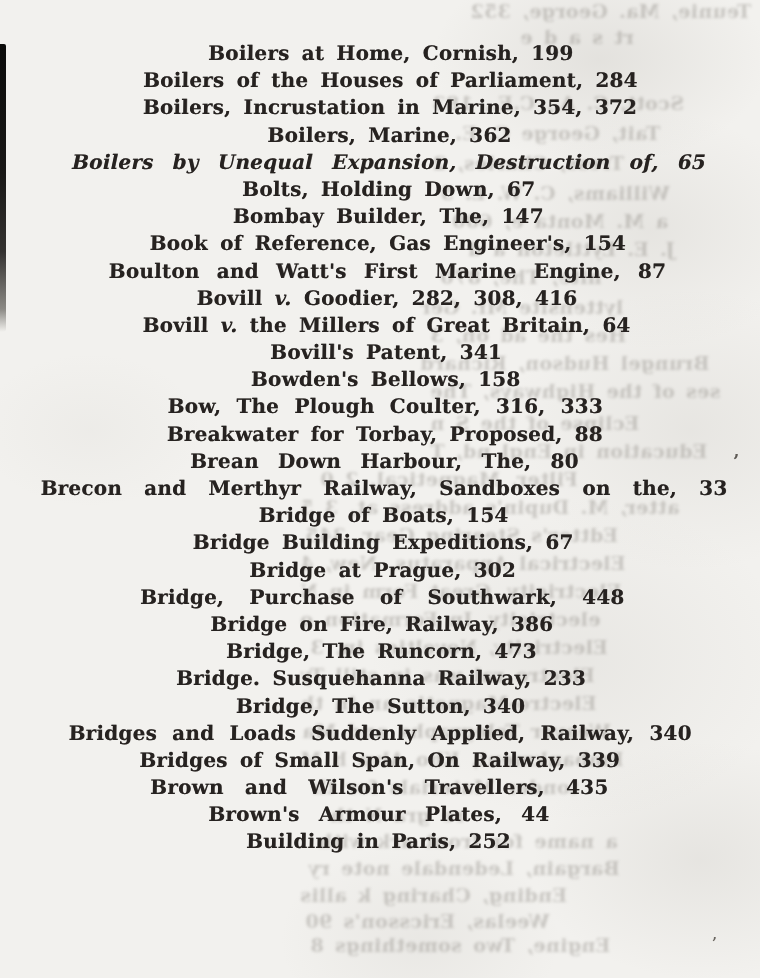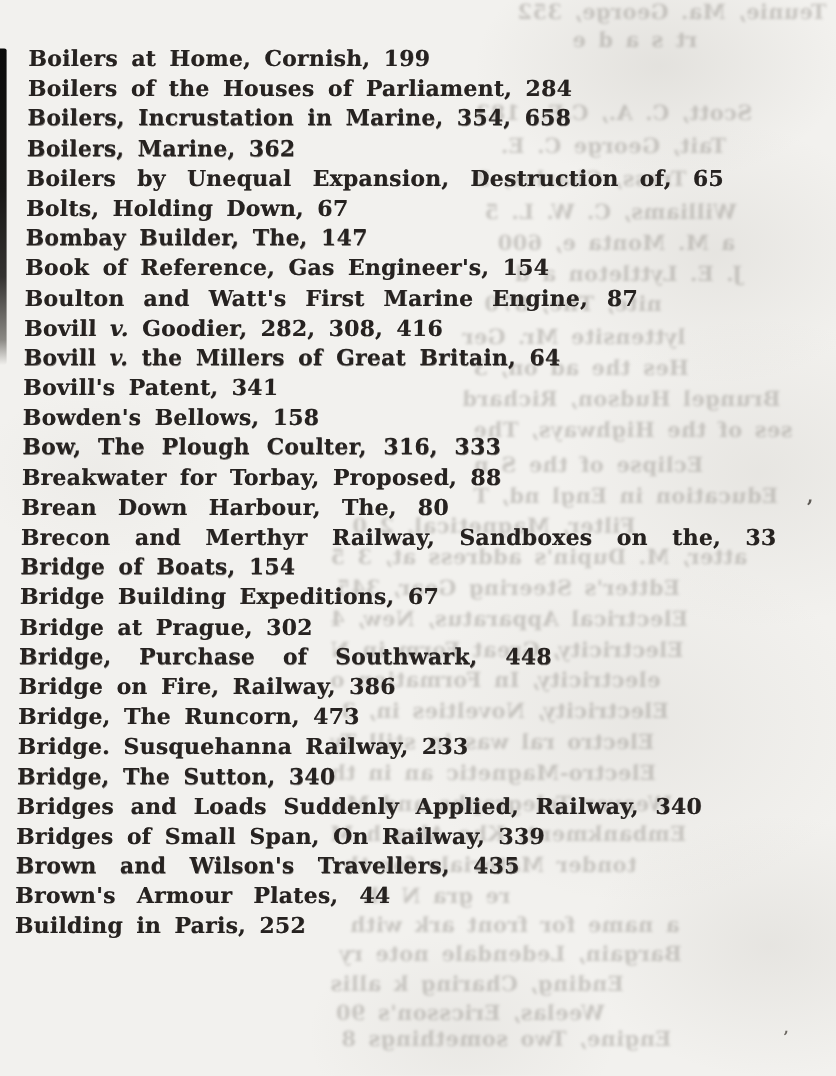--- a/index.html
+++ b/index.html
@@ -42,23 +42,24 @@
   
   .entries{
     position:absolute;left:26px;top:40px;z-index:3;width:730px;
     transform:skewX(-0.9deg);transform-origin:0 0;
   }
   .entry{
     height:27.2px;line-height:27.2px;white-space:nowrap;
     font-size:20px;font-weight:bold;letter-spacing:.2px;word-spacing:5px;
     color:var(--ink,#262220);
     text-shadow:.3px .3px .5px rgba(35,30,26,.55);
+    text-align:center;
   }
   .entry i{font-weight:bold;}
-  .entry:nth-child(5){word-spacing:12px;}
+  .entry:nth-child(5){word-spacing:12px;font-style:italic;}
   .entry:nth-child(9){word-spacing:10px;}
   .entry:nth-child(14){word-spacing:8px;}
   .entry:nth-child(16){word-spacing:12px;}
   .entry:nth-child(17){word-spacing:15px;}
   .entry:nth-child(21){word-spacing:18px;}
   .entry:nth-child(26){word-spacing:8px;}
   .entry:nth-child(28){word-spacing:14px;}
   .entry:nth-child(29){word-spacing:12px;}
 </style>
 </head>
@@ -100,21 +101,21 @@
       <div class="bleed-line" style="left: 300px; top: 884px;">Ending, Charing k allis</div>
       <div class="bleed-line" style="left: 305px; top: 910px;">Weelas, Ericsson's 90</div>
       <div class="bleed-line" style="left: 310px; top: 934px;">Engine, Two somethings 8</div>
     </div>
   <div class="edge-strip"></div>
   <div class="speck s1">’</div>
   <div class="speck s2">’</div>
   <div class="entries" id="entry-list">
       <div class="entry">Boilers at Home, Cornish, 199</div>
       <div class="entry">Boilers of the Houses of Parliament, 284</div>
-      <div class="entry">Boilers, Incrustation in Marine, 354, 658</div>
+      <div class="entry">Boilers, Incrustation in Marine, 354, 372</div>
       <div class="entry">Boilers, Marine, 362</div>
       <div class="entry">Boilers by Unequal Expansion, Destruction of, 65</div>
       <div class="entry">Bolts, Holding Down, 67</div>
       <div class="entry">Bombay Builder, The, 147</div>
       <div class="entry">Book of Reference, Gas Engineer's, 154</div>
       <div class="entry">Boulton and Watt's First Marine Engine, 87</div>
       <div class="entry">Bovill <i>v.</i> Goodier, 282, 308, 416</div>
       <div class="entry">Bovill <i>v.</i> the Millers of Great Britain, 64</div>
       <div class="entry">Bovill's Patent, 341</div>
       <div class="entry">Bowden's Bellows, 158</div>

